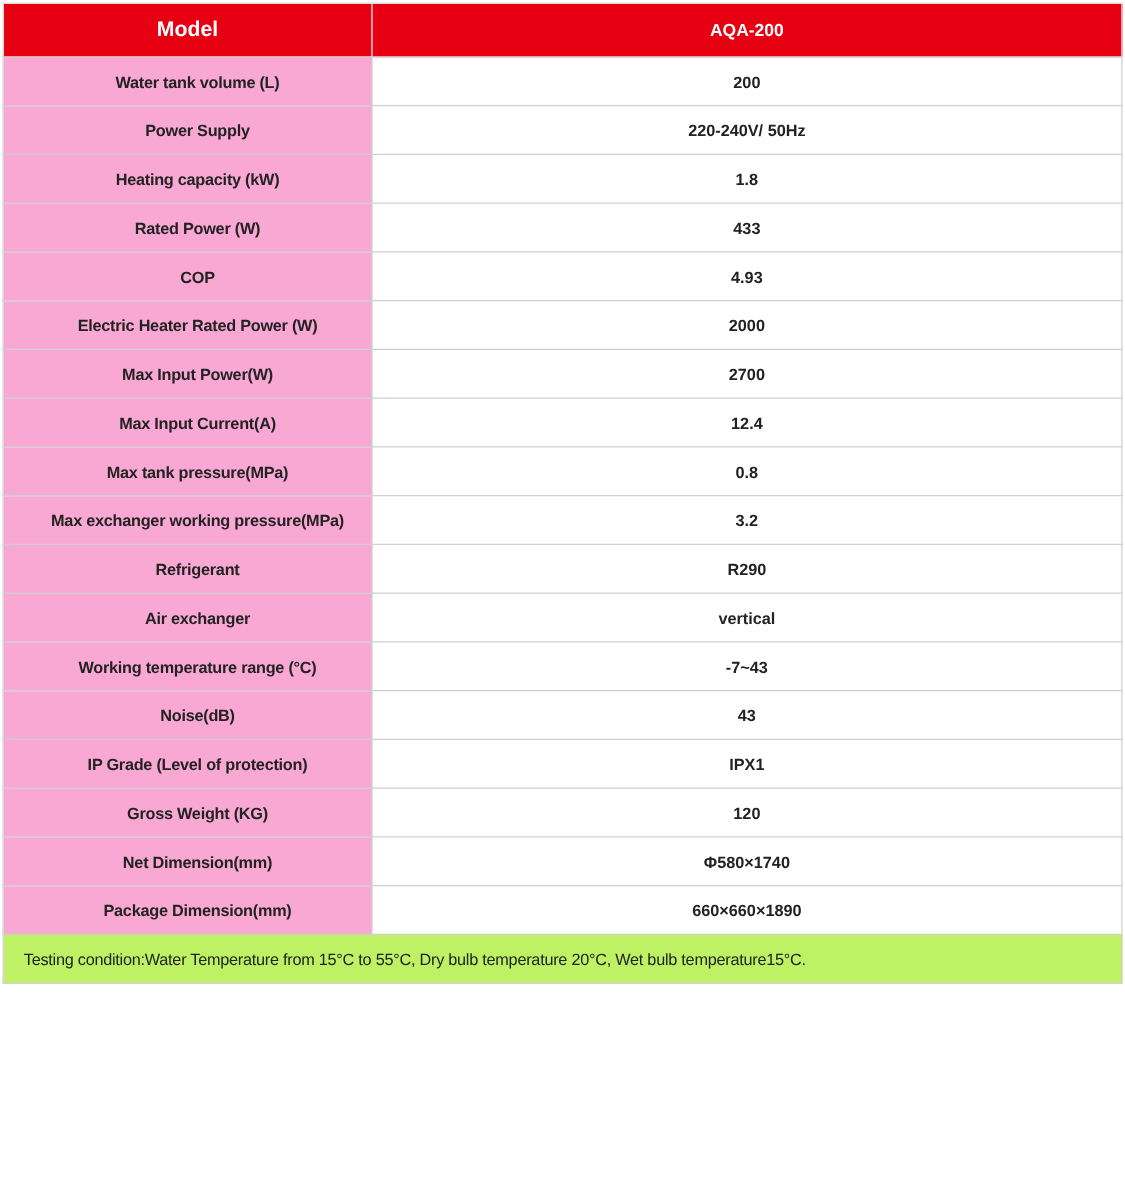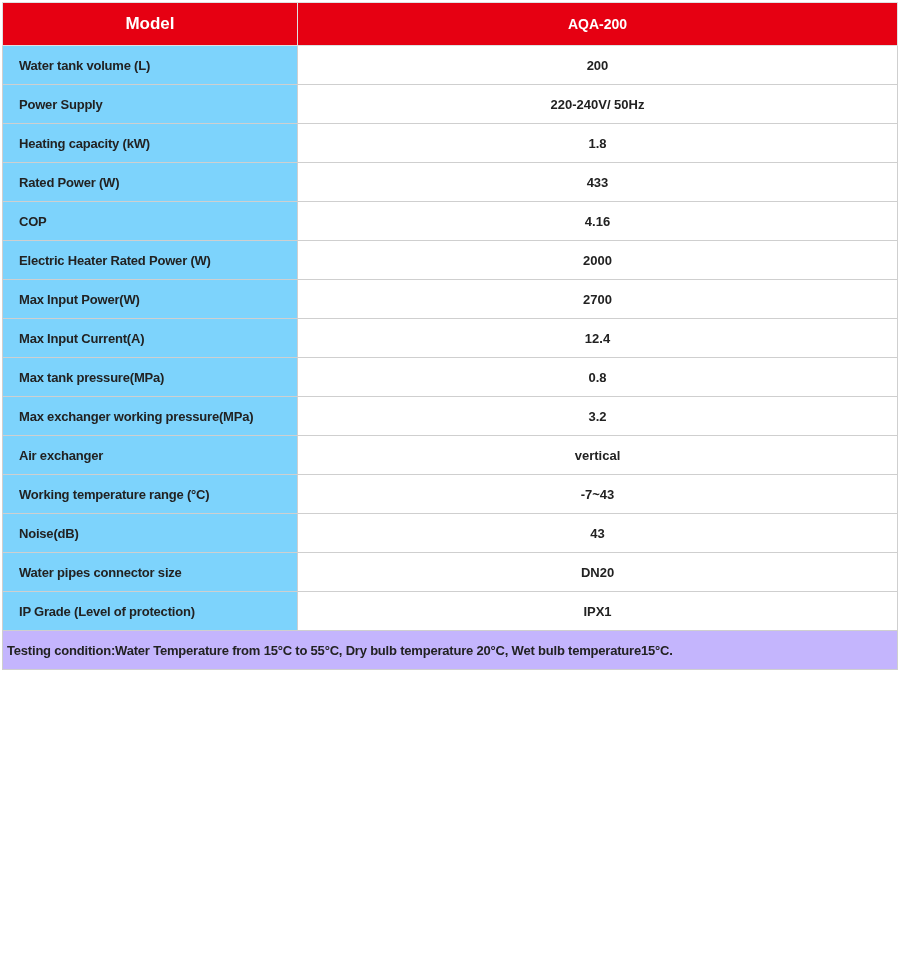--- a/index.html
+++ b/index.html
@@ -7,25 +7,25 @@
          font-family: "Liberation Sans", "DejaVu Sans", sans-serif; }
   .spec-table { position: absolute; left: 2px; top: 2px; width: 896px;
                 border-collapse: collapse; table-layout: fixed; }
   .spec-table td, .spec-table th { border: 1px solid #cfcfcf; padding: 0; }
   .col-label { width: 295px; }
   .hdr th { background: #e60012; color: #ffffff; height: 42px; font-weight: bold;
             border-color: #e0e0e0; }
   .hdr .h-model { font-size: 17px; }
   .hdr .h-value { font-size: 14px; text-align: center; }
   .row td { height: 38px; font-size: 13px; color: #222222; }
-  .row td.label { background: #7dd3fc; text-align: left; padding-left: 16px;
+  .row td.label { background: #f9a8d4; text-align: center; padding-left: 16px;
                   font-weight: bold; letter-spacing: -0.2px; }
   .row td.value { background: #ffffff; text-align: center; font-weight: bold; }
-  .note td { height: 38px; font-size: 13px; color: #222222; font-weight: bold;
-             padding-left: 4px; background: #c4b5fd; letter-spacing: -0.2px; }
+  .note td { height: 38px; font-size: 13px; color: #222222; font-weight: normal;
+             padding-left: 16px; background: #bef264; letter-spacing: -0.2px; }
 </style>
 </head>
 <body>
 
 <table class="spec-table">
   <colgroup>
     <col class="col-label">
     <col>
   </colgroup>
   <thead>
@@ -46,21 +46,21 @@
       <tr class="row">
         <td class="label">Heating capacity (kW)</td>
         <td class="value">1.8</td>
       </tr>
       <tr class="row">
         <td class="label">Rated Power (W)</td>
         <td class="value">433</td>
       </tr>
       <tr class="row">
         <td class="label">COP</td>
-        <td class="value">4.16</td>
+        <td class="value">4.93</td>
       </tr>
       <tr class="row">
         <td class="label">Electric Heater Rated Power (W)</td>
         <td class="value">2000</td>
       </tr>
       <tr class="row">
         <td class="label">Max Input Power(W)</td>
         <td class="value">2700</td>
       </tr>
       <tr class="row">
@@ -69,38 +69,50 @@
       </tr>
       <tr class="row">
         <td class="label">Max tank pressure(MPa)</td>
         <td class="value">0.8</td>
       </tr>
       <tr class="row">
         <td class="label">Max exchanger working pressure(MPa)</td>
         <td class="value">3.2</td>
       </tr>
       <tr class="row">
+        <td class="label">Refrigerant</td>
+        <td class="value">R290</td>
+      </tr>
+      <tr class="row">
         <td class="label">Air exchanger</td>
         <td class="value">vertical</td>
       </tr>
       <tr class="row">
         <td class="label">Working temperature range (°C)</td>
         <td class="value">-7~43</td>
       </tr>
       <tr class="row">
         <td class="label">Noise(dB)</td>
         <td class="value">43</td>
       </tr>
       <tr class="row">
-        <td class="label">Water pipes connector size</td>
-        <td class="value">DN20</td>
+        <td class="label">IP Grade (Level of protection)</td>
+        <td class="value">IPX1</td>
       </tr>
       <tr class="row">
-        <td class="label">IP Grade (Level of protection)</td>
-        <td class="value">IPX1</td>
+        <td class="label">Gross Weight (KG)</td>
+        <td class="value">120</td>
+      </tr>
+      <tr class="row">
+        <td class="label">Net Dimension(mm)</td>
+        <td class="value">Φ580×1740</td>
+      </tr>
+      <tr class="row">
+        <td class="label">Package Dimension(mm)</td>
+        <td class="value">660×660×1890</td>
       </tr>
     </tbody>
   <tfoot>
     <tr class="note">
       <td colspan="2">Testing condition:Water Temperature from 15°C to 55°C, Dry bulb temperature 20°C, Wet bulb temperature15°C.</td>
     </tr>
   </tfoot>
 </table>
 
 </body></html>

